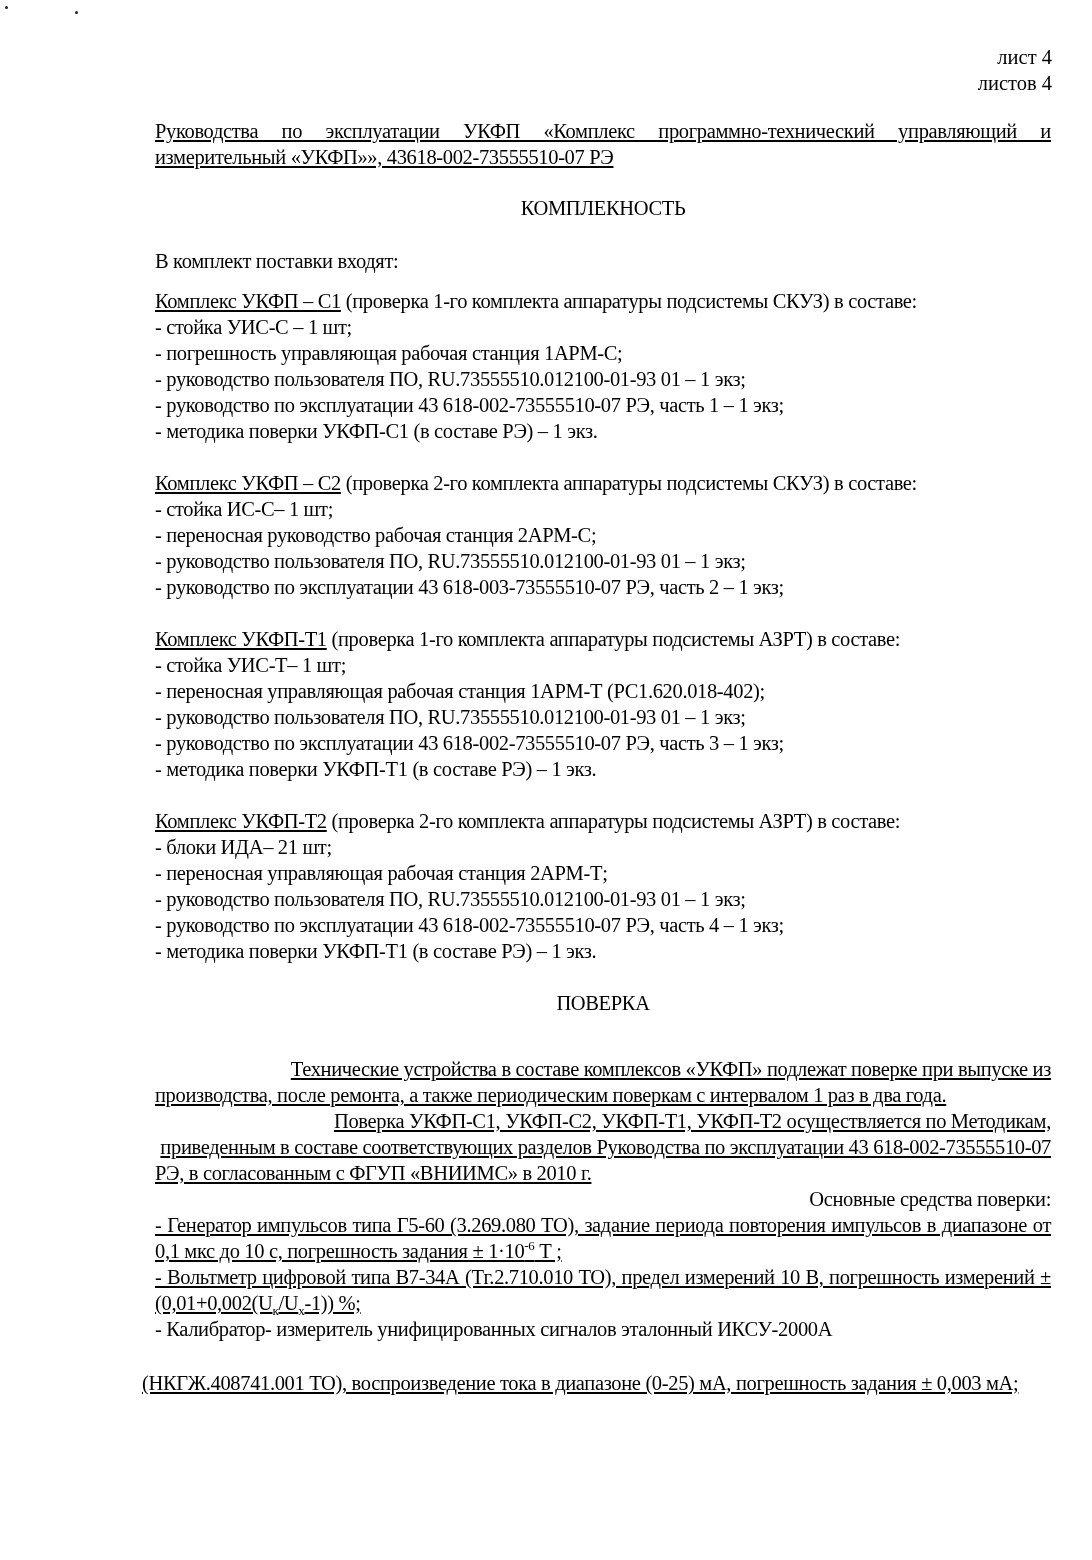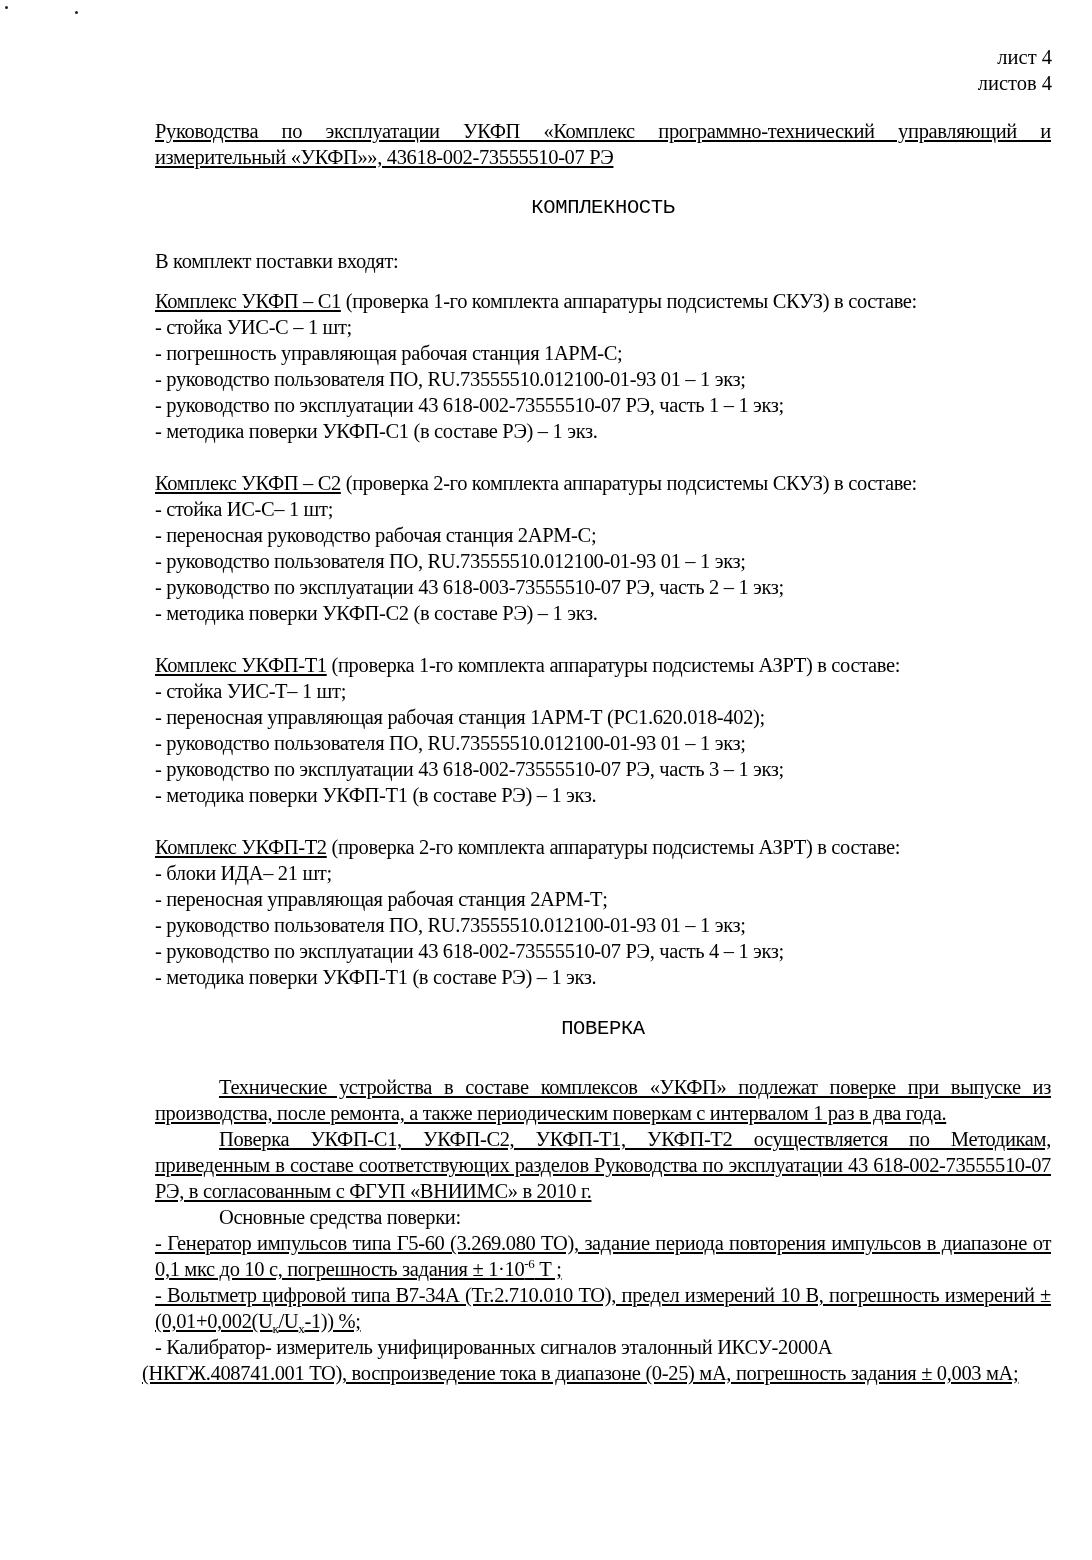--- a/index.html
+++ b/index.html
@@ -5,25 +5,25 @@
   html, body { margin: 0; padding: 0; background: #ffffff; }
   body { width: 1092px; height: 1560px; position: relative; overflow: hidden;
          font-family: "Liberation Serif", "DejaVu Serif", serif; color: #000; }
   .page { position: absolute; left: 0; top: 0; width: 1092px; height: 1560px; }
   .speck { position: absolute; width: 3px; height: 3px; background: #222; border-radius: 50%; }
   .sheet-info { position: absolute; right: 40px; top: 44px; text-align: right;
                 font-size: 20.5px; line-height: 26px; }
   .content { position: absolute; left: 155px; top: 118px; width: 896px;
              font-size: 20.5px; line-height: 26px; letter-spacing: -0.35px; }
   .justify { text-align: justify; text-align-last: left; text-decoration: underline; }
-  .heading { text-align: center; margin: 25px 0 27px 0; font-family: Liberation Mono, monospace; }
+  .heading { text-align: center; margin: 25px 0 27px 0; }
   .line { white-space: nowrap; }
   .u { text-decoration: underline; }
   .block { margin-bottom: 26px; margin-top: 14px; }
-  .indent { text-indent: 64px; }
+  .indent { text-indent: 64px; text-align: right; }
   sup, sub { font-size: 13px; line-height: 0; }
 </style>
 </head>
 <body>
 
 <div class="page">
   <span class="speck" style="left:5px;top:6px;"></span>
   <span class="speck" style="left:75px;top:11px;"></span>
 
   <div class="sheet-info">
@@ -46,47 +46,46 @@
       <div class="line"> - руководство по эксплуатации 43 618-002-73555510-07 РЭ, часть 1 – 1 экз;</div>
       <div class="line"> - методика поверки УКФП-С1 (в составе РЭ) – 1 экз.</div>
     </div>
 
     <div class="block">
       <div class="line"><span class="u">Комплекс УКФП – С2</span><span> (проверка 2-го комплекта аппаратуры подсистемы СКУЗ) в составе:</span></div>
       <div class="line"> - стойка ИС-С– 1 шт;</div>
       <div class="line"> - переносная руководство рабочая станция 2АРМ-С;</div>
       <div class="line"> - руководство пользователя ПО, RU.73555510.012100-01-93 01 – 1 экз;</div>
       <div class="line"> - руководство по эксплуатации 43 618-003-73555510-07 РЭ, часть 2 – 1 экз;</div>
-      <div class="line"> - методика поверки УКФП-С2 (в составе РЭ) – 1 экз.</div>
     </div>
 
     <div class="block">
       <div class="line"><span class="u">Комплекс УКФП-Т1</span><span> (проверка 1-го комплекта аппаратуры подсистемы АЗРТ) в составе:</span></div>
       <div class="line"> - стойка УИС-Т– 1 шт;</div>
       <div class="line"> - переносная управляющая рабочая станция 1АРМ-Т (РС1.620.018-402);</div>
       <div class="line"> - руководство пользователя ПО, RU.73555510.012100-01-93 01 – 1 экз;</div>
       <div class="line"> - руководство по эксплуатации 43 618-002-73555510-07 РЭ, часть 3 – 1 экз;</div>
       <div class="line"> - методика поверки УКФП-Т1 (в составе РЭ) – 1 экз.</div>
     </div>
 
     <div>
       <div class="line"><span class="u">Комплекс УКФП-Т2</span><span> (проверка 2-го комплекта аппаратуры подсистемы АЗРТ) в составе:</span></div>
       <div class="line"> - блоки ИДА– 21 шт;</div>
       <div class="line">- переносная управляющая рабочая станция 2АРМ-Т;</div>
       <div class="line">- руководство пользователя ПО, RU.73555510.012100-01-93 01 – 1 экз;</div>
       <div class="line">- руководство по эксплуатации 43 618-002-73555510-07 РЭ, часть 4 – 1 экз;</div>
       <div class="line">- методика поверки УКФП-Т1 (в составе РЭ) – 1 экз.</div>
     </div>
 
-    <div class="heading" style="margin-top:26px;margin-bottom:32px;">ПОВЕРКА</div>
+    <div class="heading" style="margin-top:26px;margin-bottom:40px;">ПОВЕРКА</div>
 
     <div class="justify indent">Технические устройства в составе комплексов «УКФП» подлежат поверке при выпуске из производства, после ремонта, а также периодическим поверкам с интервалом 1 раз в два года.</div>
     <div class="justify indent">Поверка УКФП-С1, УКФП-С2, УКФП-Т1, УКФП-Т2 осуществляется по Методикам, приведенным в составе соответствующих разделов Руководства по эксплуатации 43 618-002-73555510-07 РЭ, в согласованным с ФГУП «ВНИИМС» в 2010 г.</div>
     <div class="indent">Основные средства поверки:</div>
 
     <div class="justify"><span> - Генератор импульсов типа Г5-60 (3.269.080 ТО), задание периода повторения импульсов в диапазоне от 0,1 мкс до 10 с, погрешность задания ± 1·10</span><sup>-6</sup><span> Т ;</span></div>
 
     <div class="justify"><span> - Вольтметр цифровой типа В7-34А (Тг.2.710.010 ТО), предел измерений 10 В, погрешность измерений ± (0,01+0,002(U</span><sub>к</sub><span>/U</span><sub>х</sub><span>-1)) %;</span></div>
 
     <div class="line"> - Калибратор- измеритель унифицированных сигналов эталонный ИКСУ-2000А</div>
-    <div class="justify" style="margin-left:-13px;">(НКГЖ.408741.001 ТО), воспроизведение тока в диапазоне (0-25) мА, погрешность задания ± 0,003 мА;</div>
+    <div class="justify" style="margin-left:-13px;margin-top:28px;">(НКГЖ.408741.001 ТО), воспроизведение тока в диапазоне (0-25) мА, погрешность задания ± 0,003 мА;</div>
   </div>
 </div>
 
 </body></html>

